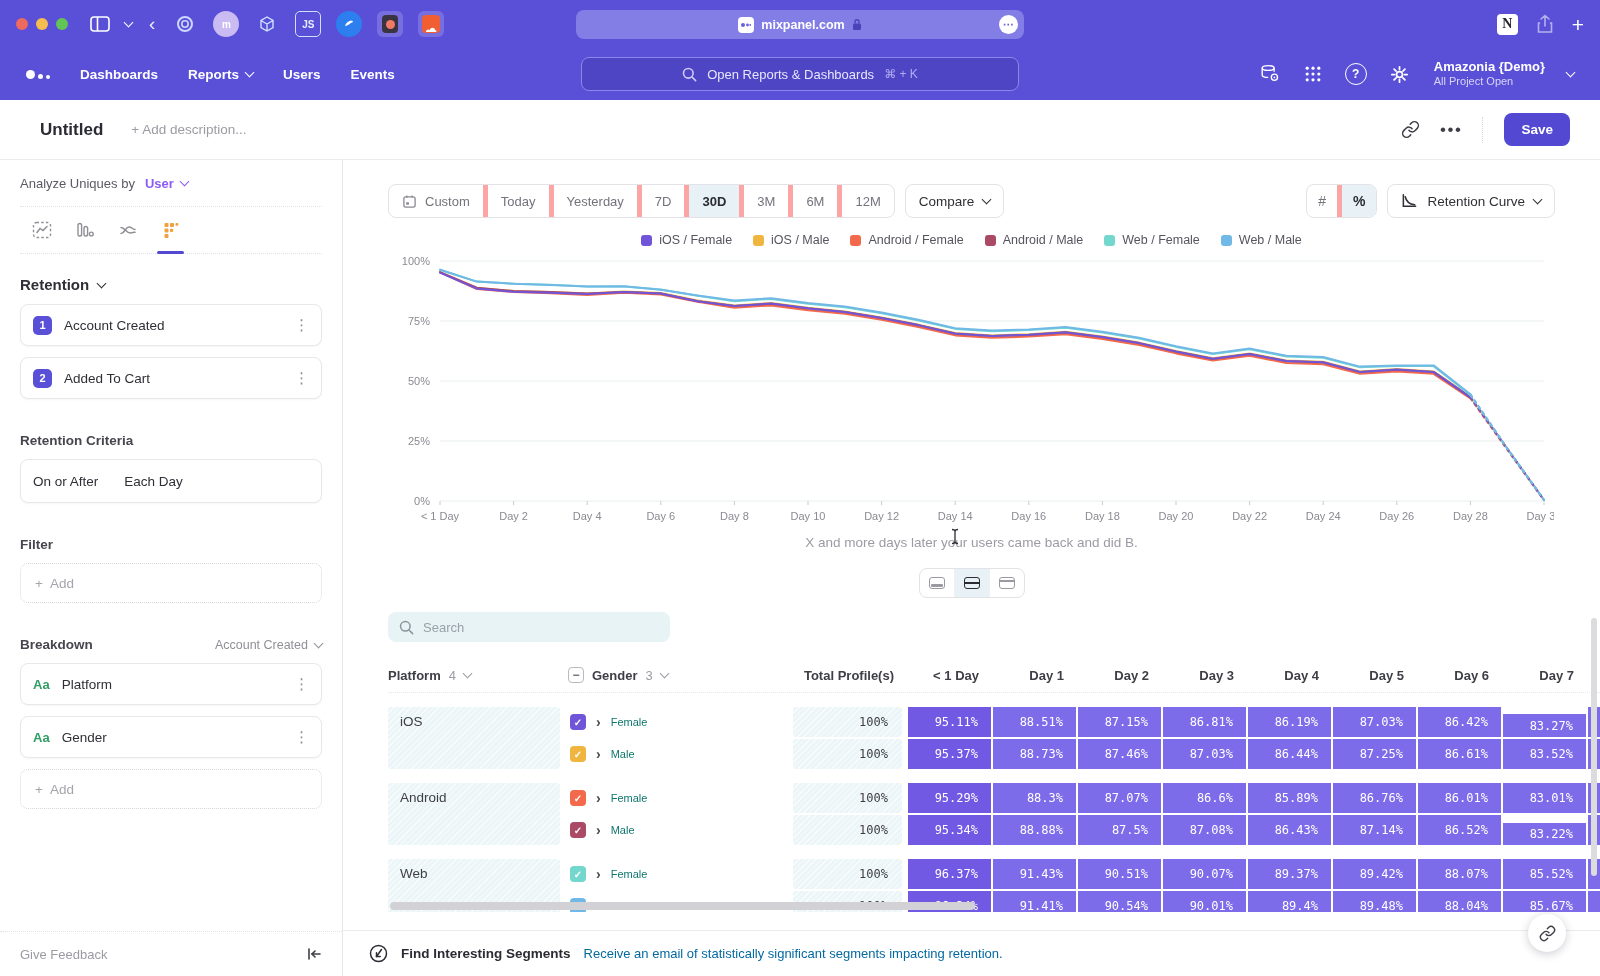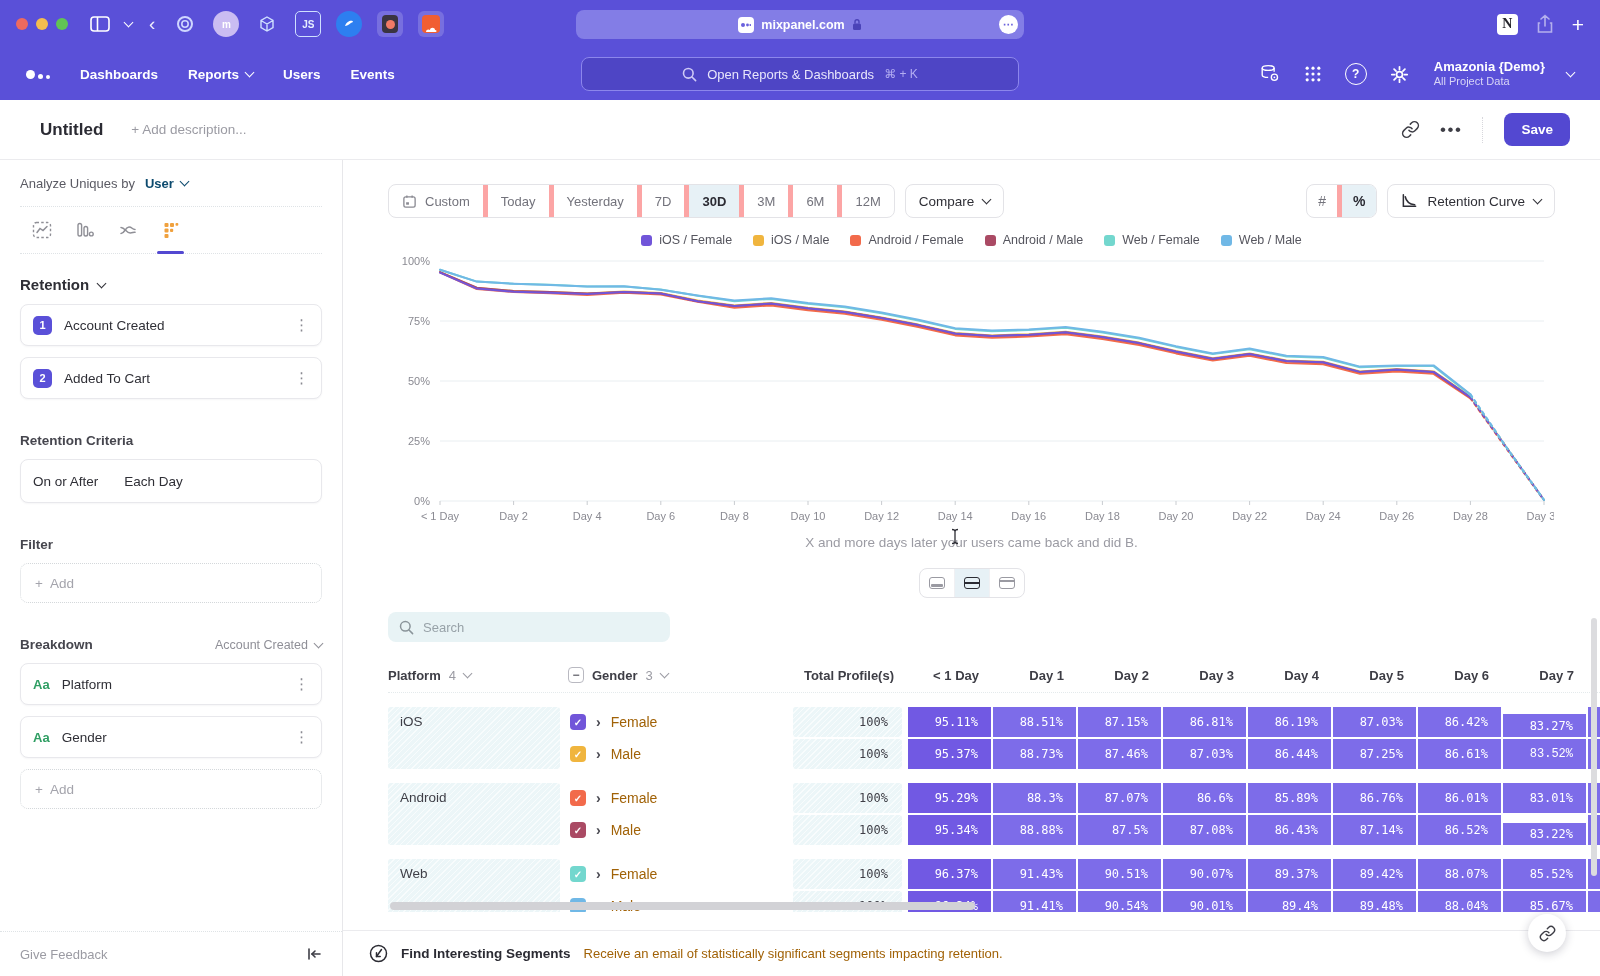--- a/index.html
+++ b/index.html
@@ -50,21 +50,21 @@
   .doc-desc{margin-left:28px;font-size:13.5px;color:#9b9ba3}
   .title-actions{margin-left:auto;display:flex;align-items:center;gap:20px;color:#3e3e46}
   .dots3{font-size:17px;letter-spacing:1.5px;color:#3e3e46;line-height:0}
   .vdiv{width:1px;height:26px;border-left:1px dotted #d7d7dc}
   .save-btn{background:#5348d1;color:#fff;font-size:13.5px;font-weight:700;border-radius:8px;padding:9px 17px;border:none;cursor:pointer}
 
   
   .bodyrow{display:flex;height:816px}
   .sidebar{width:343px;flex:none;border-right:1px solid #e7e7ea;position:relative;padding:0 20px;box-sizing:border-box}
   .an-row{height:46px;display:flex;align-items:center;gap:6px;border-bottom:1px dotted #dfe3e6;font-size:13px;color:#5a5a63}
-  .an-user{font-weight:700;color:#0c4a6e;display:flex;gap:7px;align-items:center;margin-left:4px}
+  .an-user{font-weight:700;color:#8b5cf6;display:flex;gap:7px;align-items:center;margin-left:4px}
   .tabs-row{height:46px;display:flex;align-items:center;border-bottom:1px dotted #dfe3e6}
   .stab{width:43px;height:100%;display:flex;align-items:center;justify-content:center;position:relative}
   .stab .ul{position:absolute;bottom:-1px;left:8px;width:27px;height:3px;border-radius:2px;background:#5348d1}
   .sec-label{font-size:15px;font-weight:700;color:#2f2f36;display:flex;align-items:center;gap:9px;margin-top:22px}
   .sub-label{font-size:13.5px;font-weight:600;color:#46464e;margin-top:34px;display:flex;align-items:center}
   .card{margin-top:11px;background:#fff;border:1px solid #e8e8ec;border-radius:8px;height:40px;display:flex;align-items:center;
         padding:0 12px;gap:12px;box-shadow:0 1px 2px rgba(20,20,40,.04)}
   .card .lbl{font-size:13.5px;color:#2f2f36;font-weight:500}
   .badge{width:19px;height:19px;border-radius:5px;background:#5a50d8;color:#fff;font-size:11px;font-weight:700;
          display:flex;align-items:center;justify-content:center}
@@ -120,31 +120,31 @@
   .cnt{color:#9b9ba3;font-weight:400}
   .cbi{width:16px;height:16px;border-radius:4px;border:1.5px solid #b9b9c1;color:#6a6a72;display:flex;align-items:center;
        justify-content:center;font-size:12px;font-weight:700;box-sizing:border-box}
   .tgroup{margin-top:14px;grid-auto-rows:30px;row-gap:2px}
   .hatch{background-color:#ecf6f8;background-image:repeating-linear-gradient(135deg,rgba(255,255,255,.65) 0 1px,transparent 1px 4px)}
   .pcell{grid-column:1;grid-row:1 / span 2;border-radius:3px;display:flex;padding:7px 12px;font-size:13.5px;color:#3e3e46;
          box-sizing:border-box;margin-right:8px}
   .gcell{grid-column:2;display:flex;align-items:center;gap:10px;padding-left:2px}
   .cb{width:16px;height:16px;border-radius:4px;color:#fff;font-size:10px;display:flex;align-items:center;justify-content:center;font-weight:700;cursor:pointer}
   .gx{color:#4a4a52;font-size:14px;font-weight:700;cursor:pointer}
-  .glabel{font-size:14px;color:#a16207}
+  .glabel{font-size:11px;color:#0f766e}
   .totcell{grid-column:3;display:flex;align-items:center;justify-content:flex-end;padding-right:14px;
            font-family:"DejaVu Sans Mono",monospace;font-size:12px;color:#3e3e46;margin-right:6px;border-radius:3px}
   .vcell{display:flex;align-items:center;justify-content:flex-end;padding-right:13px;font-family:"DejaVu Sans Mono",monospace;
          font-size:12px;color:#fff;background:#7d6ce9;border-right:2px solid #fff;box-sizing:border-box;cursor:default}
   .vcell.first{background:#7159e3}
   .hbar{position:absolute;left:2px;bottom:2px;width:585px;height:8px;border-radius:4px;background:#d2d2d6}
 
   .main-footer{margin-top:auto;height:46px;border-top:1px solid #ebebee;display:flex;align-items:center;gap:13px;padding:0 26px;box-sizing:border-box}
   .mf-title{font-size:13.5px;font-weight:700;color:#2b2b33}
-  .mf-sub{font-size:13px;color:#a16207}
+  .mf-sub{font-size:13px;color:#0369a1}
   .fab{position:absolute;right:34px;bottom:24px;width:38px;height:38px;border-radius:50%;background:#fff;
        box-shadow:0 2px 10px rgba(30,30,60,.22);display:flex;align-items:center;justify-content:center;color:#3e3e46;cursor:pointer}
   .vsb{position:absolute;right:3px;top:458px;width:6px;height:258px;border-radius:3px;background:#dcdcdf}
 </style>
 </head>
 <body>
 
 <div class="screen">
 
   <div class="chrome">
@@ -281,21 +281,21 @@
             <line x1="3.2" y1="12" x2="6.4" y2="12"></line>
             <line x1="17.6" y1="12" x2="20.8" y2="12"></line>
             <line x1="5.8" y1="5.8" x2="8.1" y2="8.1"></line>
             <line x1="18.2" y1="5.8" x2="15.9" y2="8.1"></line>
             <line x1="5.8" y1="18.2" x2="8.1" y2="15.9"></line>
             <line x1="18.2" y1="18.2" x2="15.9" y2="15.9"></line>
           </svg>
       </span>
       <span class="acct">
         <div class="nm">Amazonia {Demo}</div>
-        <div class="sub">All Project Data</div>
+        <div class="sub">All Project Open</div>
       </span>
       <span class="chev"></span>
     </div>
   </div>
 
   <div class="titlebar">
     <span class="doc-title">Untitled</span>
     <span class="doc-desc">+ Add description...</span>
     <div class="title-actions">
       <span>
@@ -636,21 +636,21 @@
                 <span class="glabel">Male</span>
               </div>
               <div class="totcell hatch" style="grid-row: 2;">100%</div>
               <div class="vcell first" style="grid-area: 2 / 4;">95.37%</div>
               <div class="vcell" style="grid-area: 2 / 5;">88.73%</div>
               <div class="vcell" style="grid-area: 2 / 6;">87.46%</div>
               <div class="vcell" style="grid-area: 2 / 7;">87.03%</div>
               <div class="vcell" style="grid-area: 2 / 8;">86.44%</div>
               <div class="vcell" style="grid-area: 2 / 9;">87.25%</div>
               <div class="vcell" style="grid-area: 2 / 10;">86.61%</div>
-              <div class="vcell" style="grid-area: 2 / 11; font-family: Liberation Mono, monospace;">83.52%</div>
+              <div class="vcell" style="grid-area: 2 / 11;">83.52%</div>
               <div class="vcell" style="grid-area: 2 / 12;"></div>
             </div>
             <div class="tgrid tgroup">
               <div class="pcell hatch">Android</div>
               <div class="gcell" style="grid-row: 1;">
                 <span class="cb" style="background: rgb(242, 106, 75);">✓</span>
                 <span class="gx">›</span>
                 <span class="glabel">Female</span>
               </div>
               <div class="totcell hatch" style="grid-row: 1;">100%</div>

